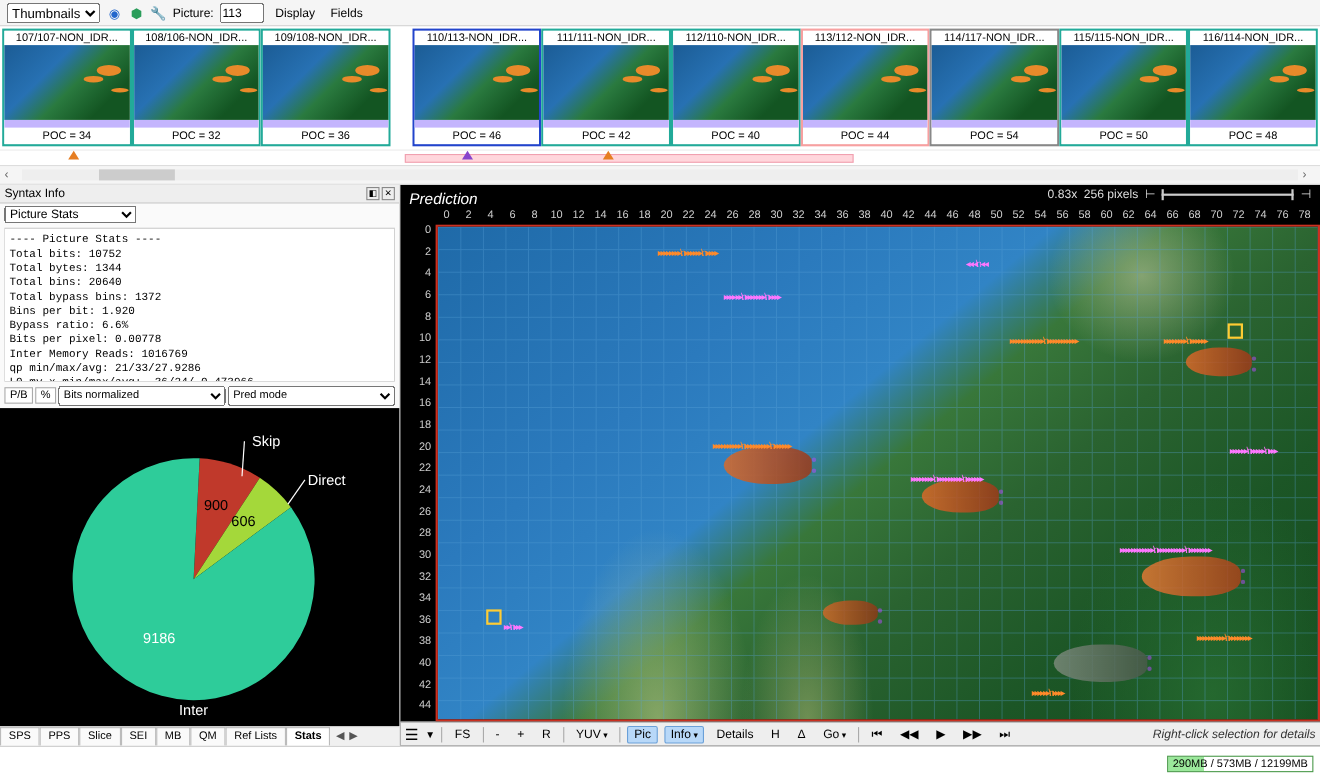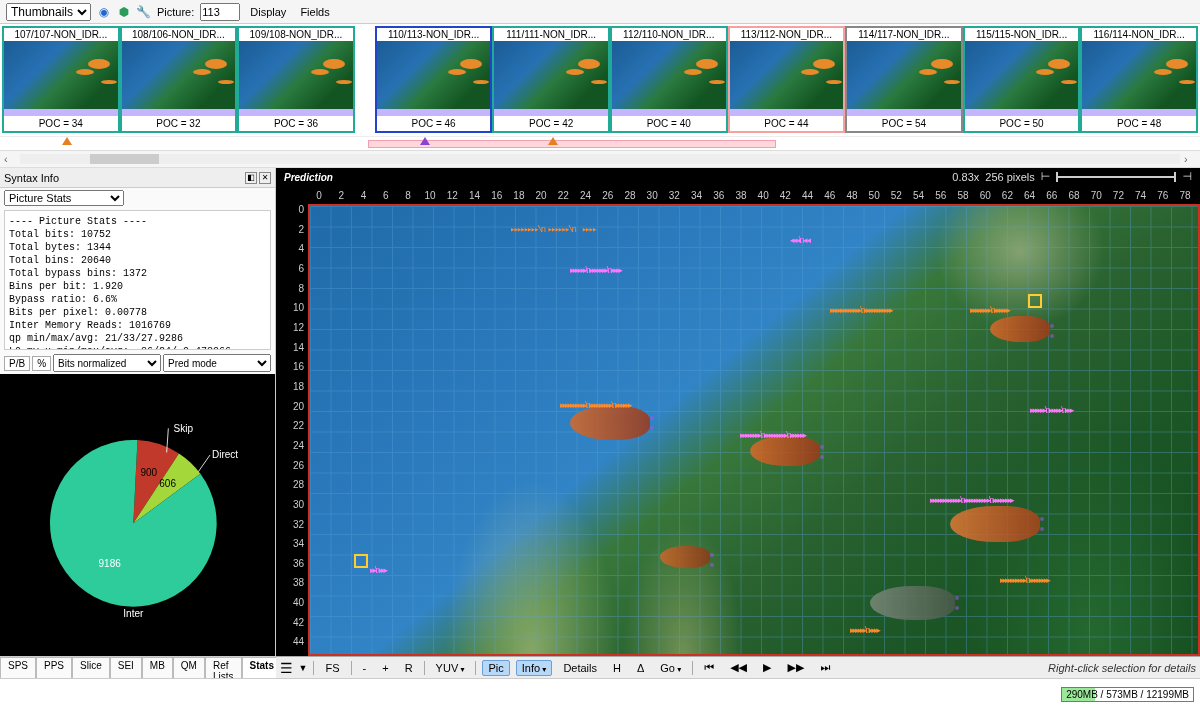--- a/index.html
+++ b/index.html
@@ -31,21 +31,21 @@
 
 .hscroll { height: 18px; background: #f5f5f5; display:flex; align-items:center; justify-content:space-between; padding:0 4px; border-top:1px solid #ddd; border-bottom:1px solid #ddd;}
 .hscroll .arrow { width:12px; cursor:pointer; color:#666; }
 .hscroll .track { flex:1; height:10px; background:#eee; margin:0 4px; position:relative; }
 .hscroll .handle { position:absolute; height:10px; background:#ccc; left:6%; width:6%; }
 
 
 .main { flex:1; display:flex; overflow:hidden; }
 
 
-.left-panel { width: 276px; display:flex; flex-direction:column; border-right:1px solid #ccc; background:#fafafa; }
+.left-panel { width: 364px; display:flex; flex-direction:column; border-right:1px solid #ccc; background:#fafafa; }
 .panel-title { height:20px; background:#eee; border-bottom:1px solid #ccc; display:flex; align-items:center; justify-content:space-between; padding:0 4px; font-size:11px; }
 .panel-title .win-btns { display:flex; gap:2px; }
 .panel-title .win-btn { width:12px; height:12px; border:1px solid #888; font-size:8px; text-align:center; line-height:10px; cursor:pointer; }
 .stats-dropdown { padding:2px 4px; }
 .stats-dropdown select { width:120px; font-size:11px; }
 .stats-text { flex:0 0 auto; height:140px; background:#fff; border:1px solid #ccc; margin:2px 4px; padding:4px; font-family:"Courier New",monospace; font-size:10px; line-height:13px; overflow-y:scroll; white-space:pre; }
 .chart-controls { display:flex; gap:2px; padding:2px 4px; align-items:center; }
 .chart-controls select { font-size:10px; height:18px; }
 .chart-controls .btn { border:1px solid #aaa; padding:1px 4px; font-size:10px; background:#fff; cursor:pointer; }
 
@@ -55,21 +55,21 @@
 
 .bottom-tabs { height:22px; background:#f0f0f0; border-top:1px solid #ccc; display:flex; align-items:stretch; }
 .bottom-tabs .tab { border:1px solid #bbb; border-bottom:none; padding:2px 7px; font-size:10px; background:#fafafa; cursor:pointer; }
 .bottom-tabs .tab.active { background:#fff; font-weight:bold; }
 .bottom-tabs .tab-arrows { display:flex; align-items:center; padding:0 4px; gap:2px; }
 .bottom-tabs .ta { width:10px; cursor:pointer; font-size:10px; color:#555; text-align:center; }
 
 
 .viewer { flex:1; display:flex; flex-direction:column; background:#000; color:#fff; position:relative; }
 .viewer-header { height:36px; position:relative; }
-.pred-title { position:absolute; left:8px; top:4px; font-size:10px; font-weight:bold; color:#fff; font-style:italic;}
+.pred-title { position:absolute; left:8px; top:4px; font-size:14px; font-weight:normal; color:#fff; font-style:italic;}
 .zoom-info { position:absolute; right:8px; top:2px; font-size:11px; color:#ddd; display:flex; align-items:center; gap:6px;}
 .zoom-info .bar { width:120px; height:2px; background:#ccc; position:relative;}
 .zoom-info .bar::before, .zoom-info .bar::after { content:""; position:absolute; width:2px; height:10px; background:#ccc; top:-4px;}
 .zoom-info .bar::before{left:0} .zoom-info .bar::after{right:0}
 .ruler-x { position:absolute; left:32px; right:4px; bottom:0; height:14px; display:flex; font-size:10px; color:#ccc; }
 .ruler-x span { flex:1; text-align:center; }
 
 .viewer-body { flex:1; display:flex; overflow:hidden; }
 .ruler-y { width:32px; display:flex; flex-direction:column; font-size:10px; color:#ccc; text-align:right; padding-right:4px;}
 .ruler-y span { flex:1; display:flex; align-items:flex-start; justify-content:flex-end; }
@@ -328,21 +328,21 @@
         <div class="weeds"></div>
         <div class="grid"></div>
 
         <div class="fish" style="left:260px; top:200px; width:80px; height:34px; background:linear-gradient(90deg,#d96b2a,#9c3a1a);"></div>
         <div class="fish" style="left:440px; top:230px; width:70px; height:30px; background:linear-gradient(90deg,#d96b2a,#9c3a1a);"></div>
         <div class="fish" style="left:640px; top:300px; width:90px; height:36px; background:linear-gradient(90deg,#e07a35,#a8441c);"></div>
         <div class="fish" style="left:680px; top:110px; width:60px; height:26px; background:linear-gradient(90deg,#d96b2a,#9c3a1a);"></div>
         <div class="fish" style="left:560px; top:380px; width:85px; height:34px; background:linear-gradient(90deg,#7a8a7a,#4a5a4a);"></div>
         <div class="fish" style="left:350px; top:340px; width:50px; height:22px; background:linear-gradient(90deg,#cc6a2a,#8a3a18);"></div>
 
-        <div class="vec o" style="left:200px; top:20px;font-family:Liberation Mono, monospace;">▸▸▸▸▸▸▸▸\n ▸▸▸▸▸▸\n  ▸▸▸▸</div>
+        <div class="vec o" style="left:200px; top:20px;">▸▸▸▸▸▸▸▸\n ▸▸▸▸▸▸\n  ▸▸▸▸</div>
         <div class="vec" style="left:260px; top:60px;">▸▸▸▸ ▸▸\n▸▸▸▸▸▸▸\n ▸▸▸▸</div>
         <div class="vec o" style="left:250px; top:195px;">▸▸▸▸▸▸▸▸▸▸\n▸▸▸▸▸▸▸▸▸\n ▸▸▸▸▸▸</div>
         <div class="vec" style="left:430px; top:225px;">▸▸▸▸▸▸▸▸\n▸▸▸▸▸▸▸▸▸\n▸▸▸▸▸▸</div>
         <div class="vec o" style="left:520px; top:100px;">▸▸▸▸▸▸▸▸▸▸▸▸\n▸▸▸▸▸▸▸▸▸▸▸</div>
         <div class="vec" style="left:620px; top:290px;">▸▸▸▸▸▸▸▸▸▸▸▸\n▸▸▸▸▸▸▸▸▸▸\n▸▸▸▸▸▸▸▸</div>
         <div class="vec o" style="left:660px; top:100px;">▸▸▸▸▸▸▸▸\n▸▸▸▸▸▸</div>
         <div class="vec" style="left:60px;  top:360px;">▸▸\n▸▸▸</div>
         <div class="vec o" style="left:690px; top:370px;">▸▸▸▸▸▸▸▸▸▸\n▸▸▸▸▸▸▸▸</div>
         <div class="vec" style="left:480px; top:30px;">◂ ◂  ◂\n ◂  ◂</div>
         <div class="vec o" style="left:540px; top:420px;">▸▸▸▸▸▸\n▸▸▸▸</div>

